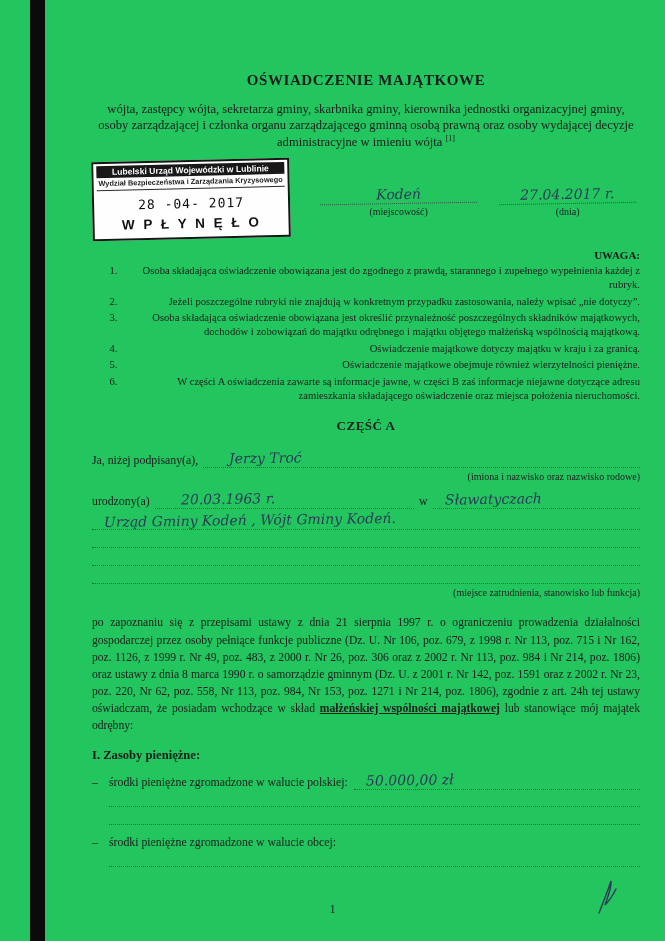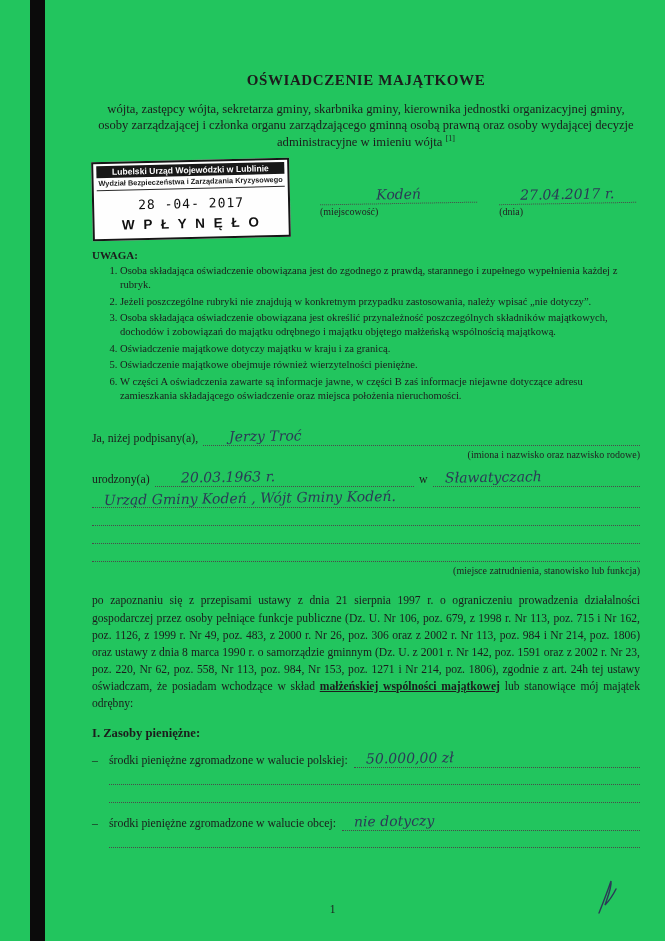--- a/index.html
+++ b/index.html
@@ -25,23 +25,23 @@
   .stamp-l2{font-family:"Liberation Sans",sans-serif;font-weight:bold;font-size:7.4px;text-align:center;color:#1d1d1d;border-bottom:1px solid #2a2a2a;padding:1px 0 2px 0;}
   .stamp-date{font-family:"DejaVu Sans Mono",monospace;font-size:13px;text-align:center;margin:7px 0 5px 0;color:#101010;letter-spacing:1px;}
   .stamp-wplynelo{font-family:"Liberation Sans",sans-serif;font-weight:bold;font-size:13.5px;text-align:center;letter-spacing:2.5px;color:#101010;}
 
   .pd-area{flex:1;display:flex;gap:22px;padding:26px 4px 0 30px;}
   .pd-col{display:flex;flex-direction:column;}
   .pd-col.place{flex:1.15;}
   .pd-col.date{flex:1;}
   .hand{font-family:"DejaVu Serif",serif;font-style:italic;color:#2c3a57;}
   .pd-value{font-size:14px;text-align:center;border-bottom:1.5px dotted #4a4a4a;padding-bottom:1px;transform:rotate(-1deg);}
-  .pd-label{font-size:10px;padding-top:2px;color:#222;}
+  .pd-label{font-size:10px;text-align:center;padding-top:2px;color:#222;}
 
-  .uwaga{margin:6px 0 26px 0;}
+  .uwaga{margin:6px 0 14px 0;text-align:right;}
   .uwaga-h{font-weight:bold;font-size:11px;margin-bottom:3px;}
   .uwaga ol{margin:0;padding-left:28px;font-size:10.6px;line-height:1.32;}
   .uwaga li{margin-bottom:2.5px;}
 
   .part-h{text-align:center;font-weight:bold;font-size:13px;letter-spacing:.5px;margin:16px 0 16px 0;}
 
   .row{display:flex;align-items:flex-end;font-size:11.8px;margin-bottom:3px;}
   .row .lbl{white-space:nowrap;padding-right:5px;}
   .fill{flex:1;border-bottom:1.5px dotted #4a4a4a;min-height:15px;}
   .fill .hand{font-size:14px;padding-left:26px;display:inline-block;transform:rotate(-0.8deg);}
@@ -98,20 +98,21 @@
       <ol>
         <li>Osoba składająca oświadczenie obowiązana jest do zgodnego z prawdą, starannego i zupełnego wypełnienia każdej z rubryk.</li>
         <li>Jeżeli poszczególne rubryki nie znajdują w konkretnym przypadku zastosowania, należy wpisać „nie dotyczy”.</li>
         <li>Osoba składająca oświadczenie obowiązana jest określić przynależność poszczególnych składników majątkowych, dochodów i zobowiązań do majątku odrębnego i majątku objętego małżeńską wspólnością majątkową.</li>
         <li>Oświadczenie majątkowe dotyczy majątku w kraju i za granicą.</li>
         <li>Oświadczenie majątkowe obejmuje również wierzytelności pieniężne.</li>
         <li>W części A oświadczenia zawarte są informacje jawne, w części B zaś informacje niejawne dotyczące adresu zamieszkania składającego oświadczenie oraz miejsca położenia nieruchomości.</li>
       </ol>
     </div>
 
+    <h2 class="part-h">CZĘŚĆ A</h2>
 
     <div class="row">
       <span class="lbl">Ja, niżej podpisany(a),</span>
       <span class="fill"><span class="hand">Jerzy Troć</span></span>
     </div>
     <div class="caption">(imiona i nazwisko oraz nazwisko rodowe)</div>
 
     <div class="row">
       <span class="lbl">urodzony(a)</span>
       <span class="fill" style="flex:1.25"><span class="hand">20.03.1963 r.</span></span>
@@ -135,21 +136,20 @@
       <span class="dash">–</span>
       <span class="ilbl">środki pieniężne zgromadzone w walucie polskiej:</span>
       <span class="fill fill-sm"><span class="hand">50.000,00 zł</span></span>
     </div>
     <div class="dotline item-sub"></div>
     <div class="dotline item-sub mb10"></div>
 
     <div class="item">
       <span class="dash">–</span>
       <span class="ilbl">środki pieniężne zgromadzone w walucie obcej:</span>
-      <span class="fill fill-sm"><span class="hand">nie dotyczy</span></span>
     </div>
     <div class="dotline item-sub"></div>
 
   </div>
 
   <div class="page-number">1</div>
 
   <svg class="paraph" width="26" height="40" viewBox="0 0 26 40">
     <path d="M6 36 C10 26 16 10 18 4 C19 10 14 22 12 28 C16 24 21 16 23 12" fill="none" stroke="#2c3a57" stroke-width="1.4" stroke-linecap="round"></path>
   </svg>

